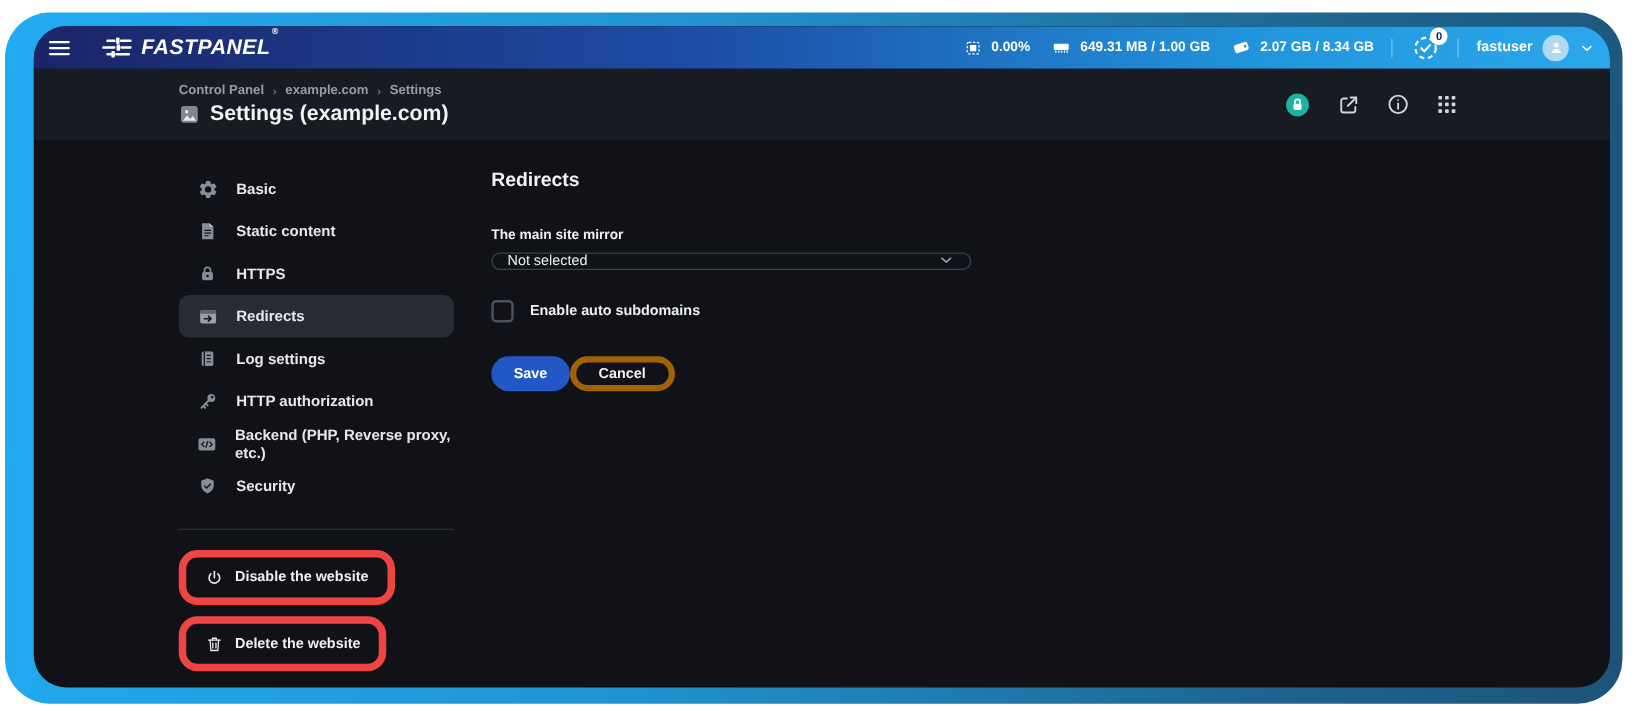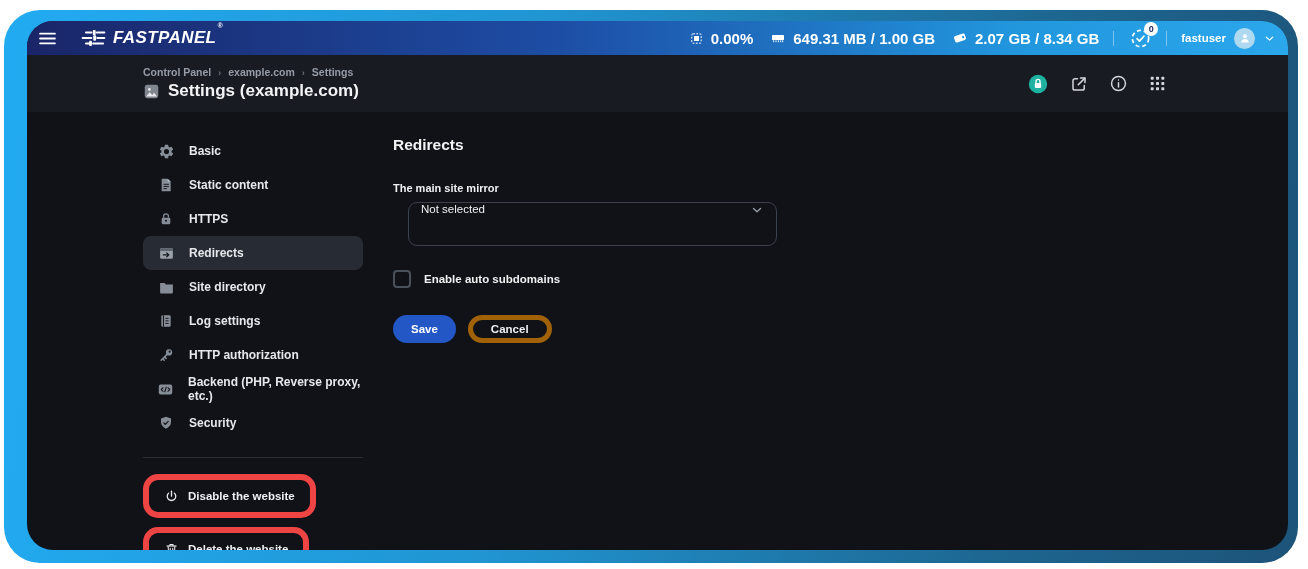--- a/index.html
+++ b/index.html
@@ -19,21 +19,21 @@
     background:linear-gradient(90deg,#1a2568 0%,#1d4da5 42%,#2196dd 78%,#2ba7ec 100%); }
   .tb-left { display:flex; align-items:center; gap:19px; }
   .hamburger { width:30px; height:26px; display:flex; align-items:center; justify-content:center;
     cursor:pointer; }
   .logo { display:flex; align-items:center; gap:7px; color:#fff; }
   .logo-text { font-size:17px; font-weight:700; font-style:italic; letter-spacing:.4px; }
   .logo-reg { font-size:7px; vertical-align:top; position:relative; top:-6px; left:1px; }
   .tb-right { display:flex; align-items:center; gap:14px; color:#fff; }
   .stats { display:flex; align-items:center; gap:17px; }
   .stat { display:flex; align-items:center; gap:7px; }
-  .stat-val { font-size:15px; font-weight:700; white-space:nowrap; }
+  .stat-val { font-size:11px; font-weight:700; white-space:nowrap; }
   .tb-sep { width:1px; height:15px; background:rgba(255,255,255,.4); }
   .tasks { position:relative; width:24px; height:24px; display:flex; align-items:center;
     justify-content:center; cursor:pointer; }
   .badge { position:absolute; top:-4px; right:-6px; min-width:14px; height:14px;
     background:#fff; color:#17255f; border-radius:50%; font-size:9px; font-weight:700;
     display:flex; align-items:center; justify-content:center; }
   .usermenu { display:flex; align-items:center; gap:8px; cursor:pointer; }
   .username { font-size:11.5px; font-weight:700; }
   .avatar { width:21px; height:21px; border-radius:50%; background:#aed9f1;
     display:flex; align-items:center; justify-content:center; }
@@ -62,30 +62,30 @@
   .side-label { color:#e6e8ec; font-size:12px; font-weight:600; }
   .side-divider { border:none; border-top:1px solid #2a2e37; margin:17px 0 16px 0; }
   .pill-btn { display:flex; align-items:center; gap:9px; height:28px; width:fit-content;
     padding:16px 15px; border:6px solid #ef4444; border-radius:15px; background:transparent;
     color:#eef0f3; font-size:11.5px; font-weight:700; cursor:pointer;
     font-family:"Liberation Sans", sans-serif; margin-bottom:9px; }
 
   .content { width:384px; }
   .content-heading { color:#f2f3f5; font-size:15.5px; font-weight:700; margin-top:2px; }
   .field-label { color:#eef0f2; font-size:11px; font-weight:700; margin-top:28px; }
-  .dropdown { margin-top:8px; height:44px; border:1px solid #3b414c; border-radius:9px;
-    display:flex; align-items:flex-start; justify-content:space-between; padding:0 12px;
-    cursor:pointer;margin-left:15px; }
+  .dropdown { margin-top:8px; height:14px; border:1px solid #3b414c; border-radius:9px;
+    display:flex; align-items:flex-end; justify-content:space-between; padding:0 12px;
+    cursor:pointer; }
   .dropdown-value { color:#eef0f2; font-size:11.5px; }
   .field-desc { margin-top:13px; color:#8b919b; font-size:11.5px; line-height:1.35; }
   .checkbox-row { margin-top:24px; display:flex; align-items:center; gap:13px; }
   .checkbox { width:18px; height:18px; border:2px solid #4b515b; border-radius:4px;
     background:transparent; cursor:pointer; flex:none; }
   .checkbox-label { color:#eef0f2; font-size:11.5px; font-weight:600; }
-  .actions { margin-top:27px; display:flex; align-items:center; gap:12px; }
+  .actions { margin-top:27px; display:flex; align-items:center; gap:0; }
   .btn { height:28px; border-radius:15px; padding:0 18px; font-size:11.5px; font-weight:700;
     cursor:pointer; font-family:"Liberation Sans", sans-serif; }
   .btn-save { background:#2257c5; border:none; color:#fff; }
   .btn-cancel { background:transparent; border:5px solid #a16207; color:#eef0f3; }
 
   .icn { display:inline-flex; align-items:center; justify-content:center; }
 </style>
 </head>
 <body>
 
@@ -271,28 +271,20 @@
                 <svg viewBox="0 0 24 24" width="17" height="17">
                   <rect x="3" y="4.5" width="18" height="15" rx="2" fill="#9aa0a9"></rect>
                   <path d="M3 8.5h18V6.5a2 2 0 00-2-2H5a2 2 0 00-2 2z" fill="#5d636c"></path>
                   <path d="M7.5 14h7.5M12.3 11.2l3 2.8-3 2.8" stroke="#14161b" stroke-width="1.7" fill="none" stroke-linecap="round" stroke-linejoin="round"></path>
                 </svg>
               </span>
               <span class="side-label" data-interactable="false">Redirects</span>
             </div>
             <div class="side-item" data-interactable="true">
               <span class="icn side-icn" data-interactable="false">
-                <svg viewBox="0 0 24 24" width="17" height="17">
-                  <path d="M3 5.5h6.3l2 2.3H21V19a1.6 1.6 0 01-1.6 1.6H4.6A1.6 1.6 0 013 19z" fill="#878d97"></path>
-                </svg>
-              </span>
-              <span class="side-label" data-interactable="false">Site directory</span>
-            </div>
-            <div class="side-item" data-interactable="true">
-              <span class="icn side-icn" data-interactable="false">
                 <svg viewBox="0 0 24 24" width="16" height="16">
                   <rect x="5" y="3.3" width="14" height="17.4" rx="2" fill="#878d97"></rect>
                   <path d="M8.2 3.3v17.4" stroke="#14161b" stroke-width="1.6"></path>
                   <path d="M11 8h5M11 11.8h5M11 15.6h5" stroke="#14161b" stroke-width="1.4"></path>
                 </svg>
               </span>
               <span class="side-label" data-interactable="false">Log settings</span>
             </div>
             <div class="side-item" data-interactable="true">
               <span class="icn side-icn" data-interactable="false">

